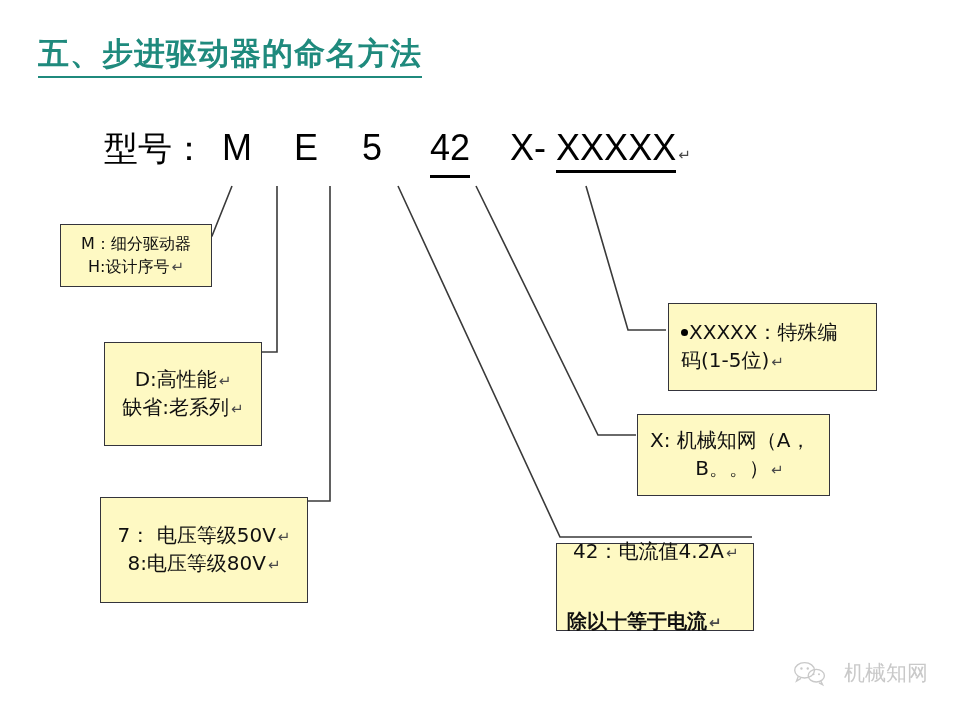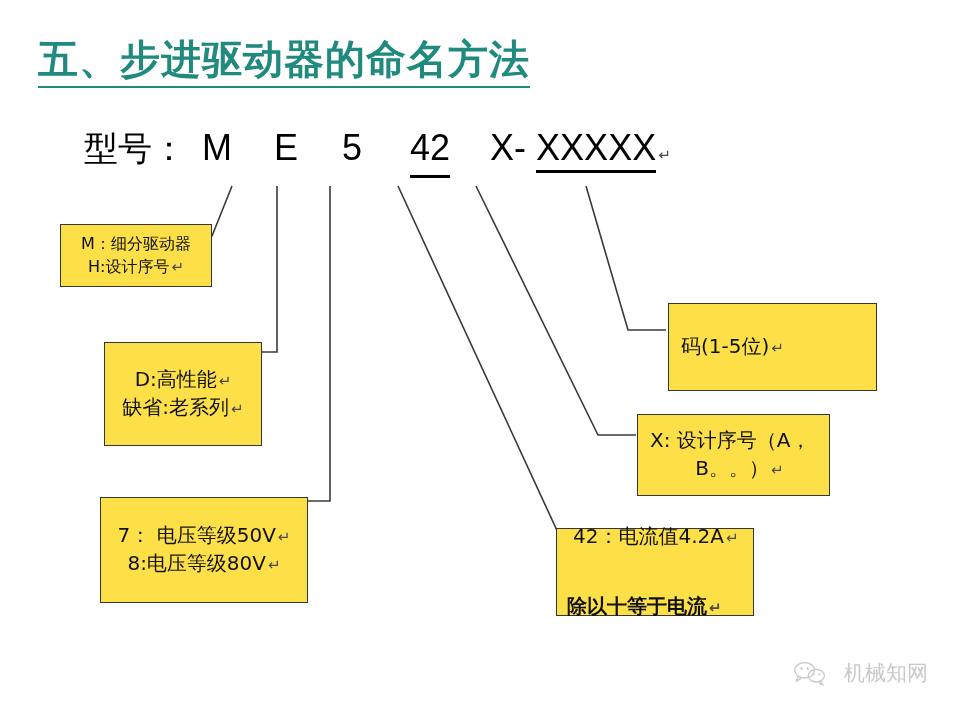--- a/index.html
+++ b/index.html
@@ -19,34 +19,34 @@
     width: 960px;
     height: 720px;
     background: #ffffff;
   }
 
   
   .title {
     position: absolute;
     left: 38px;
     top: 36px;
-    font-size: 40px;
+    font-size: 31px;
     font-weight: 700;
     color: #1f8a7d;
     letter-spacing: 1px;
     white-space: nowrap;
     border-bottom: 2px solid #1f8a7d;
     padding-bottom: 4px;
     line-height: 1.15;
   }
 
   
   .model-line {
     position: absolute;
-    left: 84px;
+    left: 104px;
     top: 126px;
     height: 48px;
     display: flex;
     align-items: baseline;
     color: #000000;
     white-space: nowrap;
     justify-content: space-between;
   }
   .model-label {
     font-size: 34px;
@@ -66,41 +66,41 @@
   .pilcrow {
     font-size: 15px;
     color: #4a4a4a;
     margin-left: 2px;
     vertical-align: baseline;
   }
 
   
   .box {
     position: absolute;
-    background: #fde047;
+    background: #fef9c3;
     border: 1px solid #34343c;
     box-sizing: border-box;
     display: flex;
     flex-direction: column;
     justify-content: center;
     color: #101010;
     font-size: 19px;
     line-height: 1.38;
     font-family: "DejaVu Sans", "Liberation Sans", sans-serif;
   }
   .box .ln { white-space: nowrap; }
   .box.center .ln { text-align: center; }
   .box.left .ln { text-align: left; }
 
   .box-m  { left: 60px;  top: 224px; width: 152px; height: 63px; padding: 0 6px; font-size: 16px; }
   .box-e  { left: 104px; top: 342px; width: 158px; height: 104px; padding: 0 8px; font-size: 20px; }
   .box-v  { left: 100px; top: 497px; width: 208px; height: 106px; padding: 0 6px; font-size: 20px; }
   .box-sp { left: 668px; top: 303px; width: 209px; height: 88px; padding: 0 12px; font-size: 20px; }
   .box-x  { left: 637px; top: 414px; width: 193px; height: 82px; padding: 0 12px; font-size: 20px; }
-  .box-42 { left: 556px; top: 528px; width: 198px; height: 88px; padding: 0 10px; font-size: 20px; gap: 42px; }
+  .box-42 { left: 556px; top: 543px; width: 198px; height: 88px; padding: 0 10px; font-size: 20px; gap: 42px; }
 
   .box-sp .ln1 { text-align: left; }
   .box-sp .ln2 { text-align: left; }
   .box-x  .ln1 { text-align: left; }
   .box-x  .ln2 { text-align: center; padding-left: 12px; }
   .box-42 .ln1 { text-align: left; padding-left: 6px; }
   .box-42 .ln2 { text-align: left; font-weight: bold; }
 
   .bullet-dot {
     display: inline-block;
@@ -173,25 +173,26 @@
     <div class="ln"><span>D:高性能</span><span class="pilcrow">↵</span></div>
     <div class="ln"><span>缺省:老系列</span><span class="pilcrow">↵</span></div>
   </div>
 
   <div class="box box-v center">
     <div class="ln"><span>7： 电压等级50V</span><span class="pilcrow">↵</span></div>
     <div class="ln"><span>8:电压等级80V</span><span class="pilcrow">↵</span></div>
   </div>
 
   <div class="box box-sp left">
+    <div class="ln ln1"><span class="bullet-dot"></span><span>XXXXX：特殊编</span></div>
     <div class="ln ln2"><span>码(1-5位)</span><span class="pilcrow">↵</span></div>
   </div>
 
   <div class="box box-x">
-    <div class="ln ln1">X: 设计序号（A，</div>
+    <div class="ln ln1">X: 机械知网（A，</div>
     <div class="ln ln2"><span>B。。）</span><span class="pilcrow">↵</span></div>
   </div>
 
   <div class="box box-42">
     <div class="ln ln1"><span>42：电流值4.2A</span><span class="pilcrow">↵</span></div>
     <div class="ln ln2"><span>除以十等于电流</span><span class="pilcrow">↵</span></div>
   </div>
 
   <div class="watermark">
     <svg class="wm-icon" viewBox="0 0 40 30">

